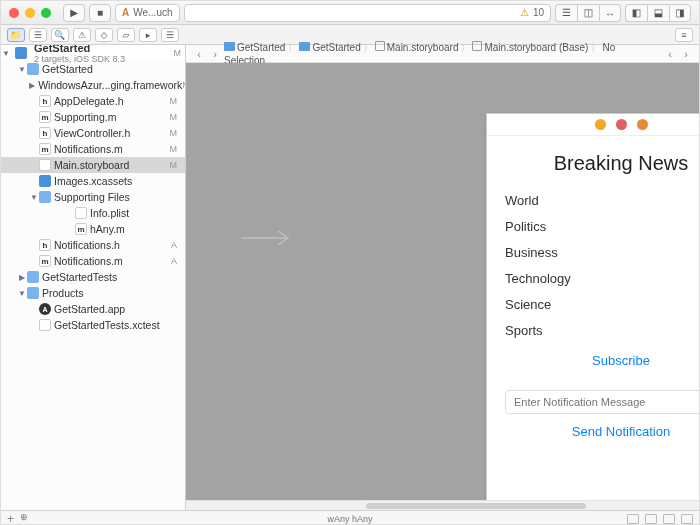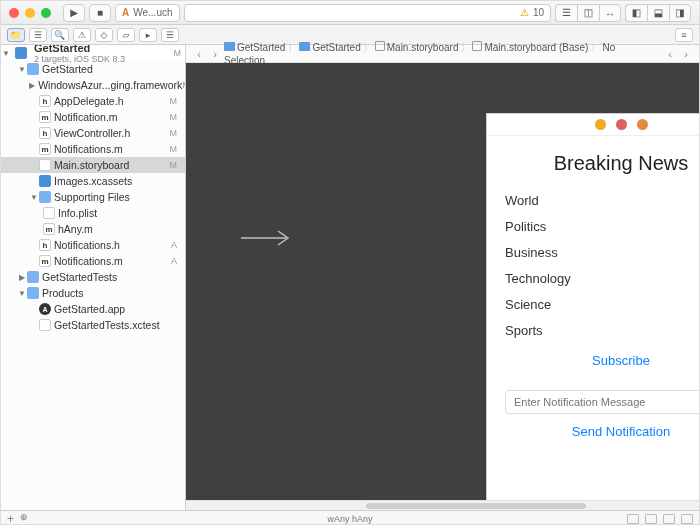--- a/index.html
+++ b/index.html
@@ -39,29 +39,29 @@
   .fi.h { background:#fff; border:1px solid #ccc; color:#333; }
   .fi.m { background:#fff; border:1px solid #ccc; color:#333; }
   .fi.sb { background:#fff; border:1px solid #ccc; }
   .fi.assets { background:#4a90d9; }
   .fi.xib { background:#fff; border:1px solid #ccc; }
   .fi.plist { background:#fff; border:1px solid #ccc; }
   .fi.app { background:#333; border-radius:6px; }
   .fi.app::after{content:"A"; color:#fff; font-size:7px;}
   .fi.xctest { background:#fff; border:1px solid #ccc; }
   .fi.proj { background:#4a90d9; }
-  .row.sel { background:#d7d7d7; }.indent1{padding-left:16px}.indent2{padding-left:28px}.indent3{padding-left:32px}
+  .row.sel { background:#d7d7d7; }.indent1{padding-left:16px}.indent2{padding-left:28px}.indent3{padding-left:64px}
 
   .canvas-wrap { flex:1; display:flex; flex-direction:column; background:#fff; }
   .jumpbar { height:18px; border-bottom:1px solid #e0e0e0; display:flex; align-items:center; padding:0 6px; gap:2px; font-size:10px; color:#666; background:#fafafa; }
   .jumpbar .nav { width:14px; text-align:center; color:#888; font-size:11px; }
   .folder-ic { width:11px; height:9px; background:#5a9de0; border-radius:1px; display:inline-block; margin-right:2px; }
   .sb-ic { width:10px; height:10px; border:1px solid #999; border-radius:1px; display:inline-block; margin-right:2px; }
 
-  .canvas { flex:1; position:relative; overflow:hidden; background:#404040; }
+  .canvas { flex:1; position:relative; overflow:hidden; background:#a3a3a3; }
   .arrow { position:absolute; left:50px; top:160px; font-size:26px; color:#c0c0c0; }
   .phone { position:absolute; left:300px; top:50px; width:270px; height:400px; background:#fff; border:1px solid #ccc; box-shadow:0 1px 3px rgba(0,0,0,0.12); }
   .phone-top { height:22px; display:flex; align-items:center; justify-content:center; gap:10px; border-bottom:1px solid #eee; position:relative; }
   .dot { width:11px; height:11px; border-radius:50%; display:inline-block; }
   .dot.y{background:#f5a623;} .dot.r{background:#e06060;} .dot.o{background:#e58b3a;}
   .phone-body { padding:8px 18px 6px; }
   .bn-title { text-align:center; font-size:20px; font-weight:400; margin:8px 0 12px; color:#222; }
   .cat-row { display:flex; align-items:center; height:26px; font-size:13px; color:#333; }
   .link-btn { display:block; text-align:center; color:#0b84ff; font-size:13px; margin-top:10px; }
   .notif-input { margin:22px 0 0; width:100%; height:24px; border:1px solid #ddd; border-radius:4px; padding:0 8px; font-size:11px; color:#bbb; background:#fff; }
@@ -146,21 +146,21 @@
         </div>
         <div class="row indent2">
           <span class="disclosure"></span>
           <span class="fi h">h</span>
           <span>AppDelegate.h</span>
           <span class="status">M</span>
         </div>
         <div class="row indent2">
           <span class="disclosure"></span>
           <span class="fi m">m</span>
-          <span>Notification.m</span>
+          <span>Supporting.m</span>
           <span class="status">M</span>
         </div>
         <div class="row indent2">
           <span class="disclosure"></span>
           <span class="fi h">h</span>
           <span>ViewController.h</span>
           <span class="status">M</span>
         </div>
         <div class="row indent2">
           <span class="disclosure"></span>

